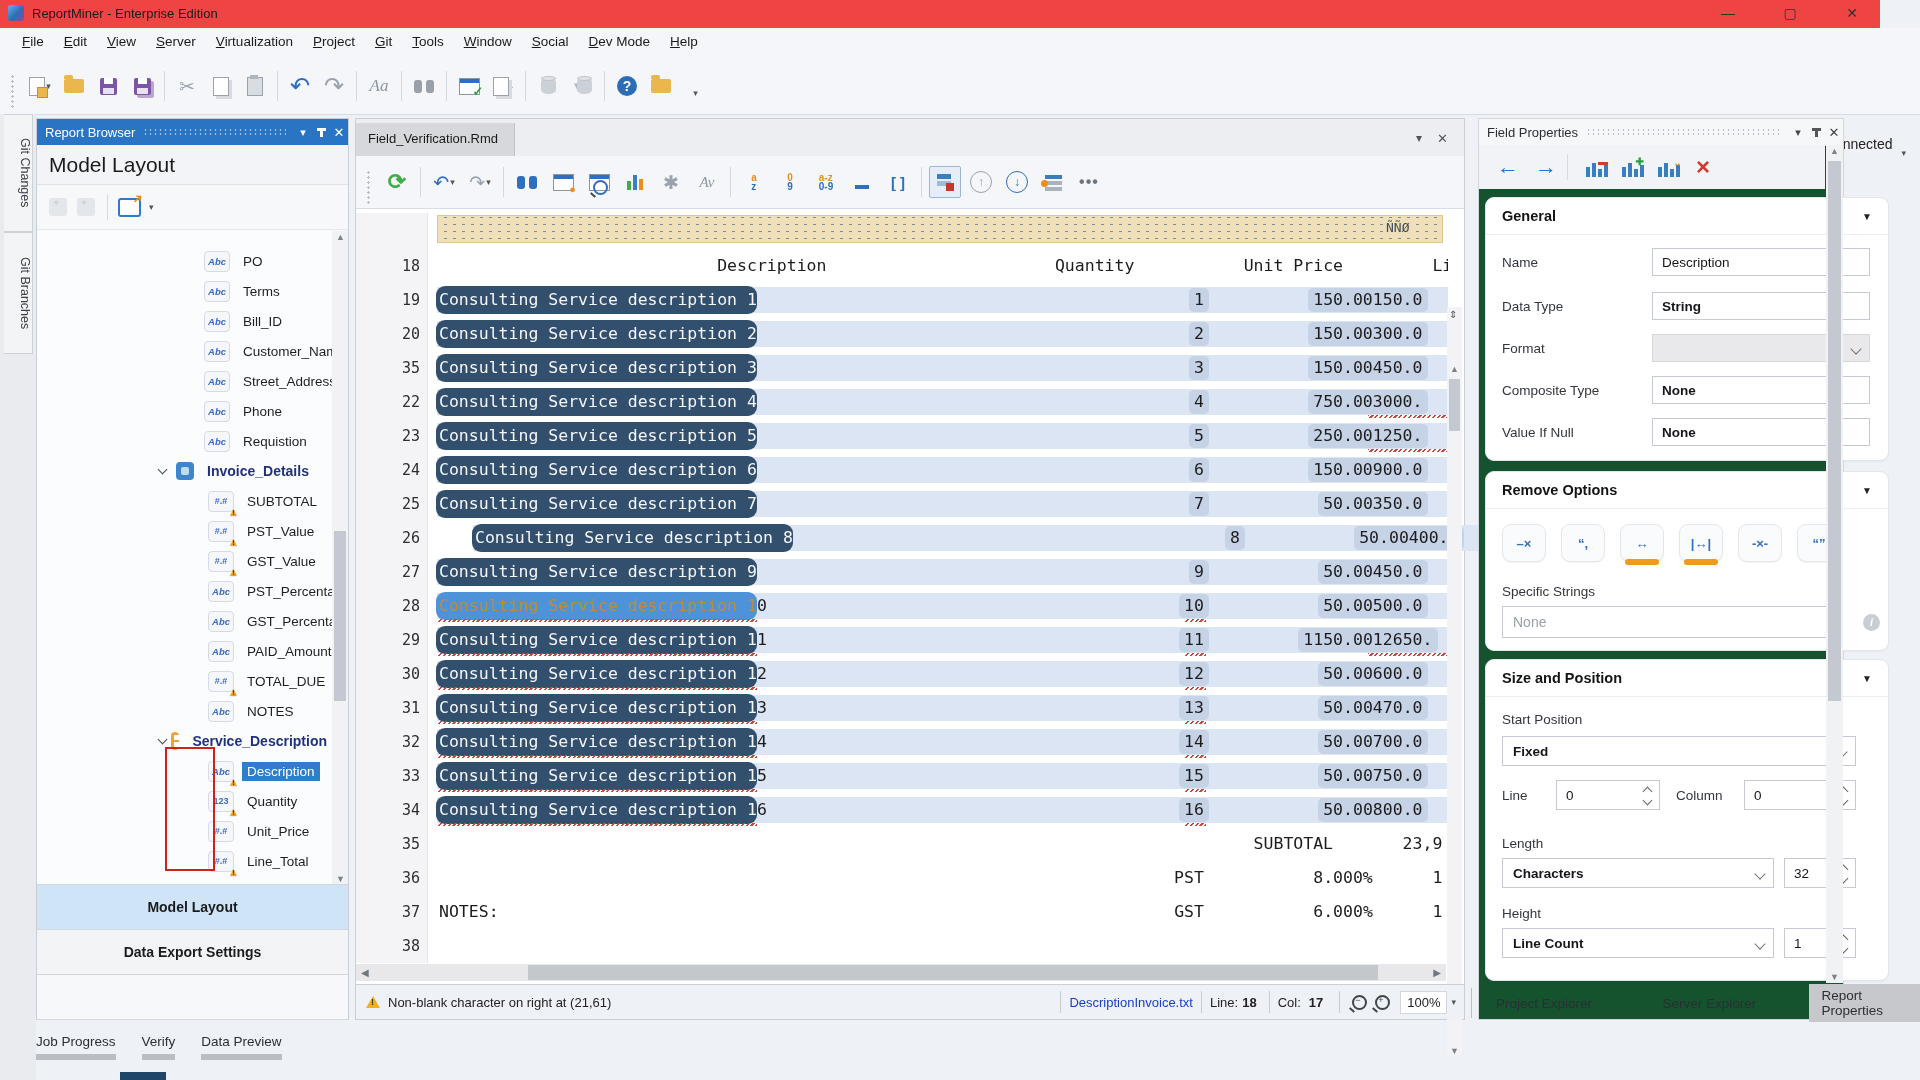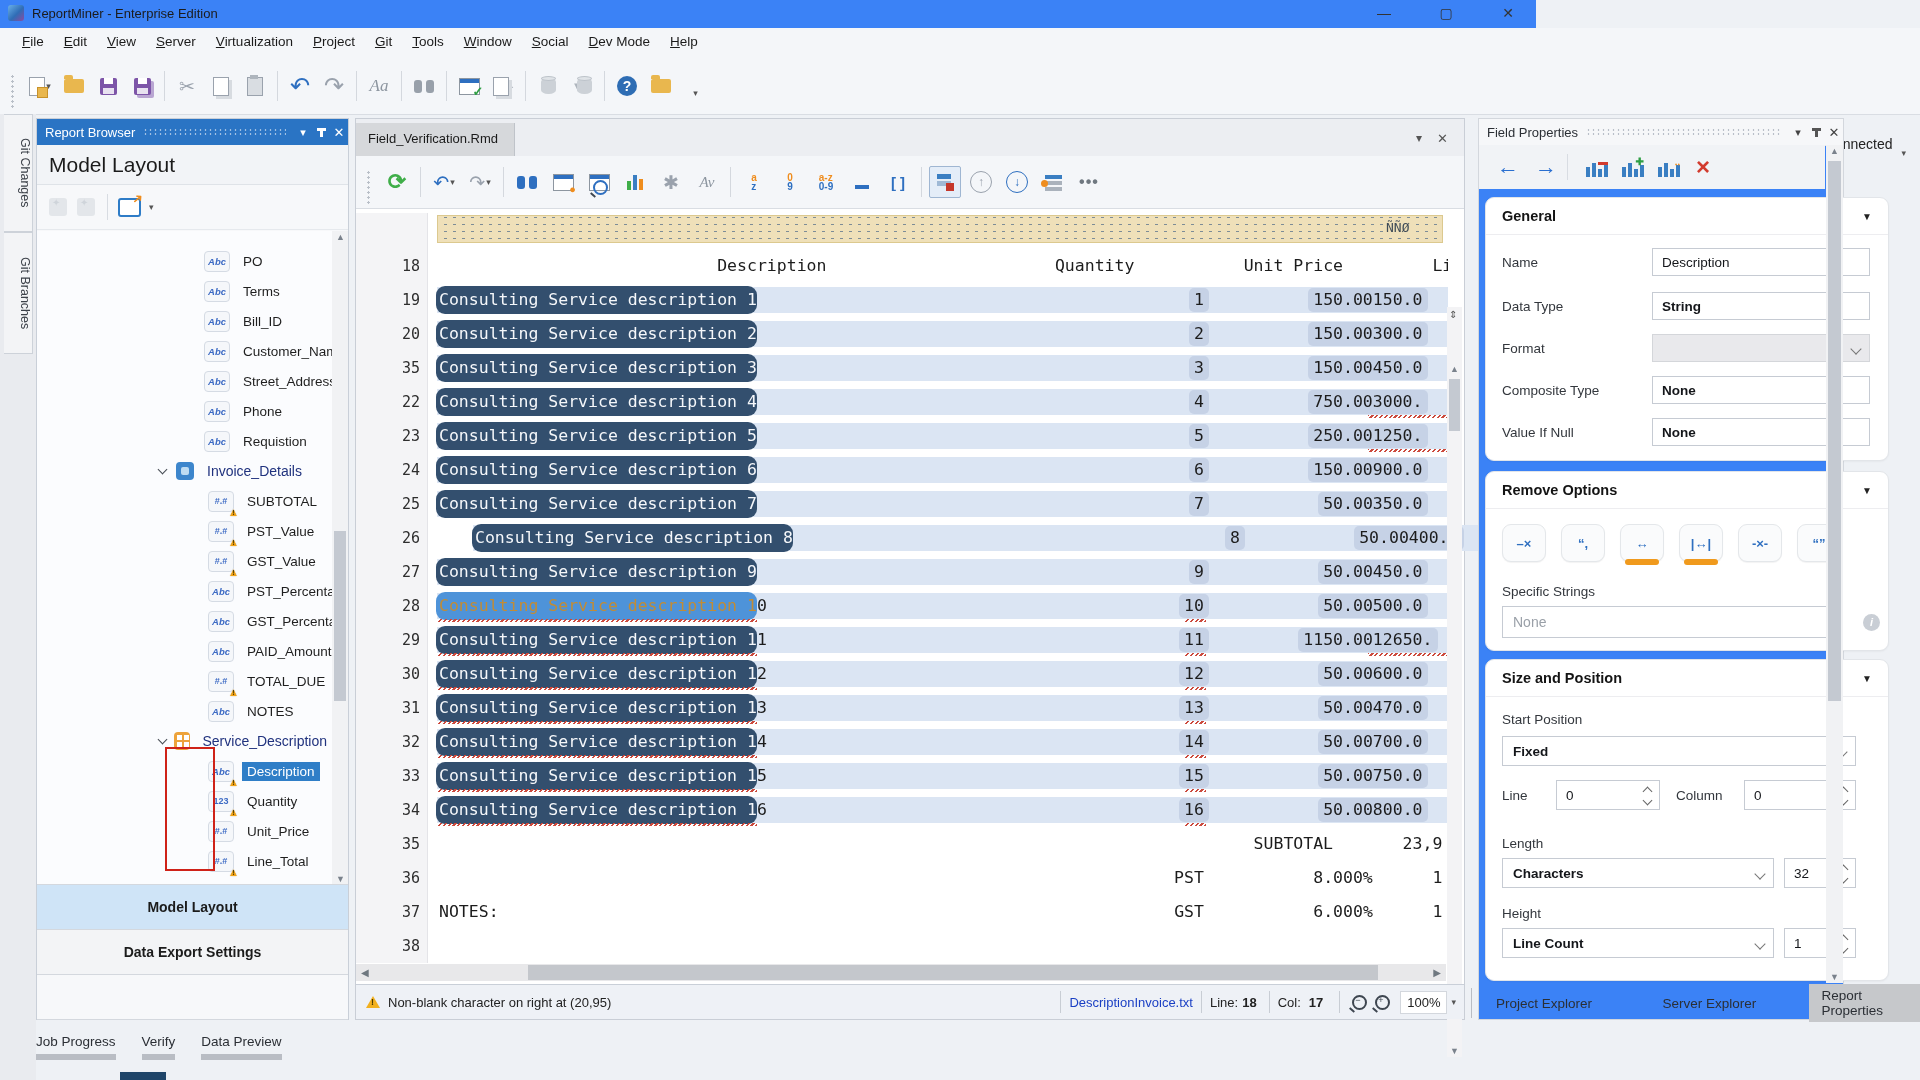--- a/index.html
+++ b/index.html
@@ -1,18 +1,18 @@
 <!DOCTYPE html>
 <html><head>
 <meta charset="utf-8">
 <style>
   html,body{margin:0;padding:0;background:#dfe3e9;}
   #app{position:relative;width:1920px;height:1080px;background:#eef1f5;font-family:"Liberation Sans",sans-serif;overflow:hidden;color:#222;}
   
-  #titlebar{position:absolute;left:0;top:0;width:1536px;height:28px;background:#3b82f6;border-bottom:1px solid #e3e6ea;}
+  #titlebar{position:absolute;left:0;top:0;width:1880px;height:28px;background:#ef4444;border-bottom:1px solid #e3e6ea;}
   #applogo{position:absolute;left:8px;top:5px;width:16px;height:16px;border-radius:3px;background:linear-gradient(135deg,#6ab0e8 0%,#2f6db6 55%,#8a4ba0 100%);}
   #apptitle{position:absolute;left:32px;top:6px;font-size:13px;color:#1b1b1b;}
   .winbtn{position:absolute;top:0;width:56px;height:28px;text-align:center;line-height:26px;font-size:14px;color:#333;}
   
   #menubar{position:absolute;left:0;top:28px;width:1920px;height:30px;background:#f4f6f9;}
   #menubar ul{margin:0;padding:0 0 0 12px;list-style:none;}
   #menubar li{display:inline-block;padding:6px 10px;font-size:13.5px;color:#1b1b1b;}
   #menubar li::first-letter{text-decoration:underline;}
   
   #maintoolbar{position:absolute;left:0;top:58px;width:1920px;height:56px;background:#f4f6f9;border-bottom:1px solid #d9dde3;}
@@ -74,21 +74,21 @@
   .badge{min-width:24px;height:19px;border:1px solid #d5dbe4;border-radius:4px;background:#f5f7fa;color:#3c6ac4;font-weight:bold;font-size:9.5px;display:flex;align-items:center;justify-content:center;margin-right:8px;position:relative;font-style:italic;}
   .badge.b-num{font-style:normal;font-size:9px;}
   .warnico{position:absolute;right:-6px;bottom:-7px;font-size:11px;color:#f2a51c;line-height:1;text-shadow:0 0 1px #b97f0d;}
   .warnico::after{content:"!";position:absolute;left:4.5px;top:3px;font-size:6.5px;color:#4a3a00;font-style:normal;font-weight:bold;}
   .gicon{width:18px;height:18px;border-radius:4px;margin-right:8px;position:relative;}
   .g-blue{background:#3d86cc;}
   .g-blue::before{content:"";position:absolute;left:5px;top:5px;width:8px;height:8px;background:#bfdcf2;border-radius:2px;}
   .g-orange{background:#eda33b;}
   .g-orange::before{content:"";position:absolute;left:3px;top:3px;width:5px;height:5px;background:#fff;box-shadow:7px 0 0 #fff,0 7px 0 #fff,7px 7px 0 #fff;}
   .tlabel{color:#1f1f1f;padding:2px 5px;}
-  .tlabel.bold{font-weight:normal;color:#20327e;font-size:14px;}
+  .tlabel.bold{font-weight:bold;color:#20327e;font-size:14px;}
   .tlabel.sel{background:#2f7ec7;color:#fff;}
   #redbox{position:absolute;border:2.5px solid #cf2218;pointer-events:none;}
   #treescroll{position:absolute;right:0;top:112px;width:16px;bottom:134px;background:#f1f2f4;}
   .sthumb{position:absolute;left:2px;right:2px;background:#c4c9d1;}
   .sarrow{position:absolute;left:4px;width:8px;height:8px;color:#7a828c;font-size:9px;line-height:8px;}
   #bnav{position:absolute;left:0;bottom:0;right:0;height:134px;border-top:1px solid #d4d8de;}
   .bnavrow{height:44px;border-bottom:1px solid #d4d8de;font-size:14px;font-weight:bold;color:#1b1b1b;display:flex;align-items:center;justify-content:center;background:#f3f4f6;}
   .bnavrow.active{background:#cfe4f7;}
   .bnavrow.empty{background:#f7f8fa;}
   
@@ -139,21 +139,21 @@
   #docstatus{position:absolute;left:0;bottom:0;right:0;height:34px;background:#eef1f6;border-top:1px solid #c9cfd8;display:flex;align-items:center;font-size:13px;}
   .warnsmall{position:relative;display:inline-block;width:0;height:0;border-left:7px solid transparent;border-right:7px solid transparent;border-bottom:12px solid #f2b01e;margin:0 8px 0 10px;}
   .warnsmall::after{content:"!";position:absolute;left:-2px;top:1px;font-size:9px;font-weight:bold;color:#4a3a00;}
   .ssep{width:1px;height:22px;background:#c8cdd4;margin:0 8px;}
   .filelink{color:#1a3fc4;}
   .mag{width:11px;height:11px;border:2px solid #3e4650;border-radius:50%;position:relative;display:inline-block;margin:0 4px;}
   .mag::after{content:"";position:absolute;left:-5px;bottom:-3px;width:6px;height:2px;background:#3e4650;transform:rotate(40deg);}
   .mag i{position:absolute;left:1px;top:-2px;font-size:9px;font-style:normal;color:#3e4650;}
   #zoomchip{background:#fff;border:1px solid #d3d7dd;padding:3px 6px;margin-left:6px;font-size:13px;}
   
-  #props{position:absolute;left:1478px;top:118px;width:366px;height:902px;background:#3b82f6;border:1px solid #d3d7dd;box-sizing:border-box;}
+  #props{position:absolute;left:1478px;top:118px;width:366px;height:902px;background:#14532d;border:1px solid #d3d7dd;box-sizing:border-box;}
   #pheader{position:absolute;left:0;top:0;right:0;height:26px;background:#f6f7f9;border-bottom:1px solid #e2e5e9;display:flex;align-items:center;color:#2b2f35;}
   #pheader .ttl{font-size:13px;padding-left:8px;white-space:nowrap;}
   #pheader .hdots{background-image:radial-gradient(#b9bfc8 1px,transparent 1.2px);}
   #pheader .hbtn{color:#444;}
   #pheader .pin,.pin.dark{background:#555;} .pin.dark::before,#pheader .pin::before{background:#555;}
   #ptools{position:absolute;left:0;top:26px;right:18px;height:44px;display:flex;align-items:center;padding-left:10px;background:#f1f3f6;}
   .pnav{font-size:22px;color:#2a6fd0;font-weight:bold;margin:0 8px;line-height:1;}
   .chartico{width:24px;height:20px;position:relative;margin:0 6px;}
   .chartico i{position:absolute;bottom:0;width:4px;background:#3a7ec2;}
   .chartico .mk{position:absolute;right:0;top:0;font-size:10px;font-weight:bold;line-height:1;background:none;width:auto;}
@@ -683,21 +683,21 @@
         <div class="sarrow" style="bottom:2px;left:3px;">▼</div>
       </div>
     </div>
     <div id="dhscroll">
       <span class="harr" style="left:5px;">◀</span>
       <div id="dhthumb"></div>
       <span class="harr" style="right:5px;">▶</span>
     </div>
     <div id="docstatus">
       <span class="warnsmall"></span>
-      <span>Non-blank character on right at (20,95)</span>
+      <span>Non-blank character on right at (21,61)</span>
       <span style="margin-left:auto;"></span>
       <span class="ssep"></span>
       <span class="filelink">DescriptionInvoice.txt</span>
       <span class="ssep"></span>
       <span>Line:</span>
       <span style="font-weight:bold;margin:0 4px;">18</span>
       <span class="ssep"></span>
       <span>Col:</span>
       <span style="font-weight:bold;margin:0 8px;">17</span>
       <span class="ssep"></span>

